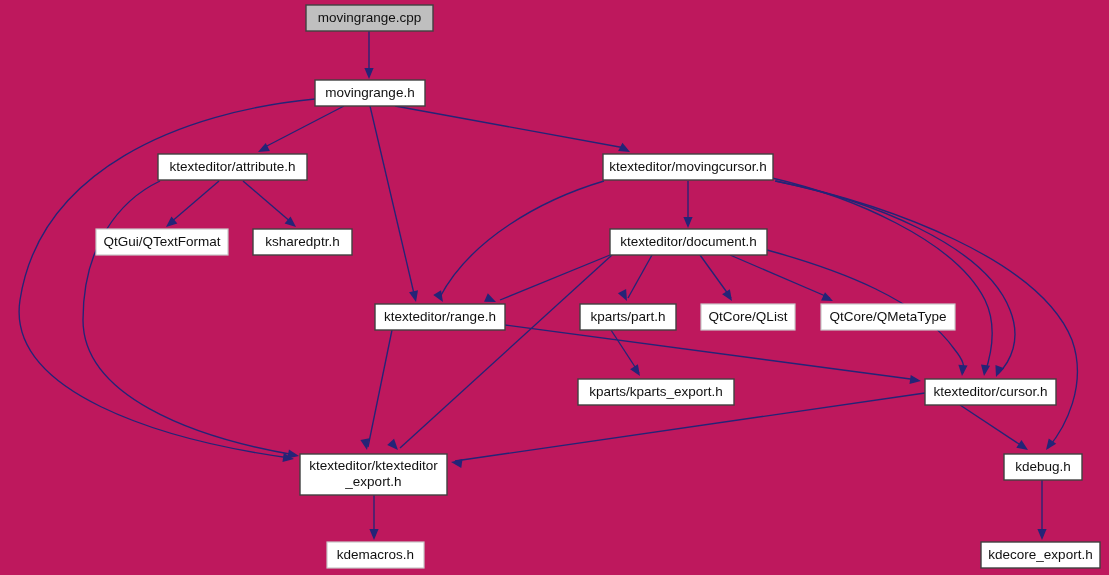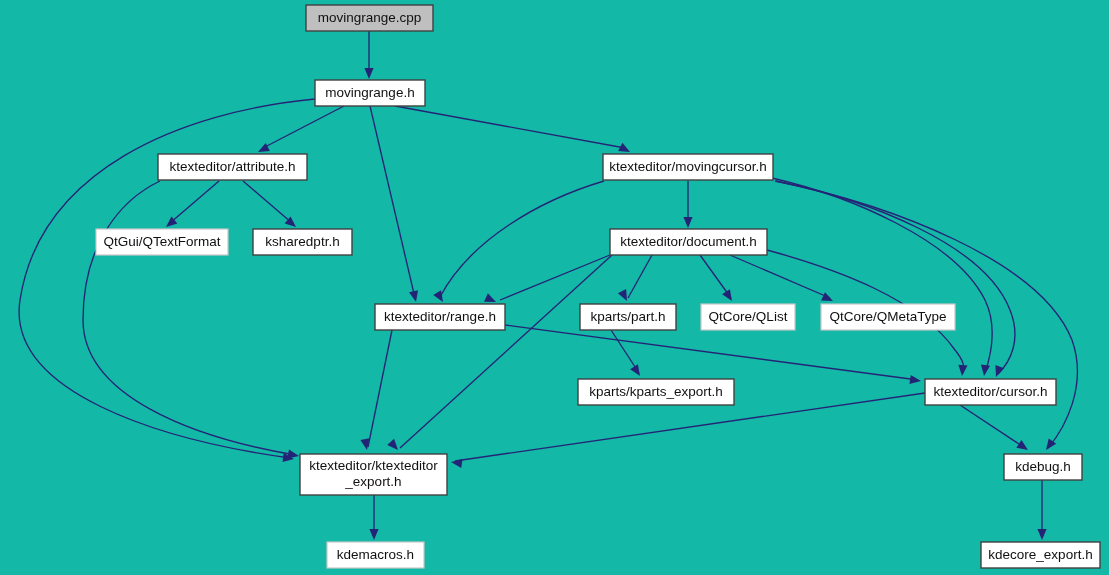--- a/index.html
+++ b/index.html
@@ -4,21 +4,21 @@
 <style>
   html, body {
     margin: 0;
     padding: 0;
     background: #ffffff;
   }
   #canvas-wrap {
     position: relative;
     width: 1109px;
     height: 575px;
-    background: #14b8a6;
+    background: #be185d;
     overflow: hidden;
   }
   svg#graph {
     position: absolute;
     left: 0;
     top: 0;
     width: 1109px;
     height: 575px;
     display: block;
   }

